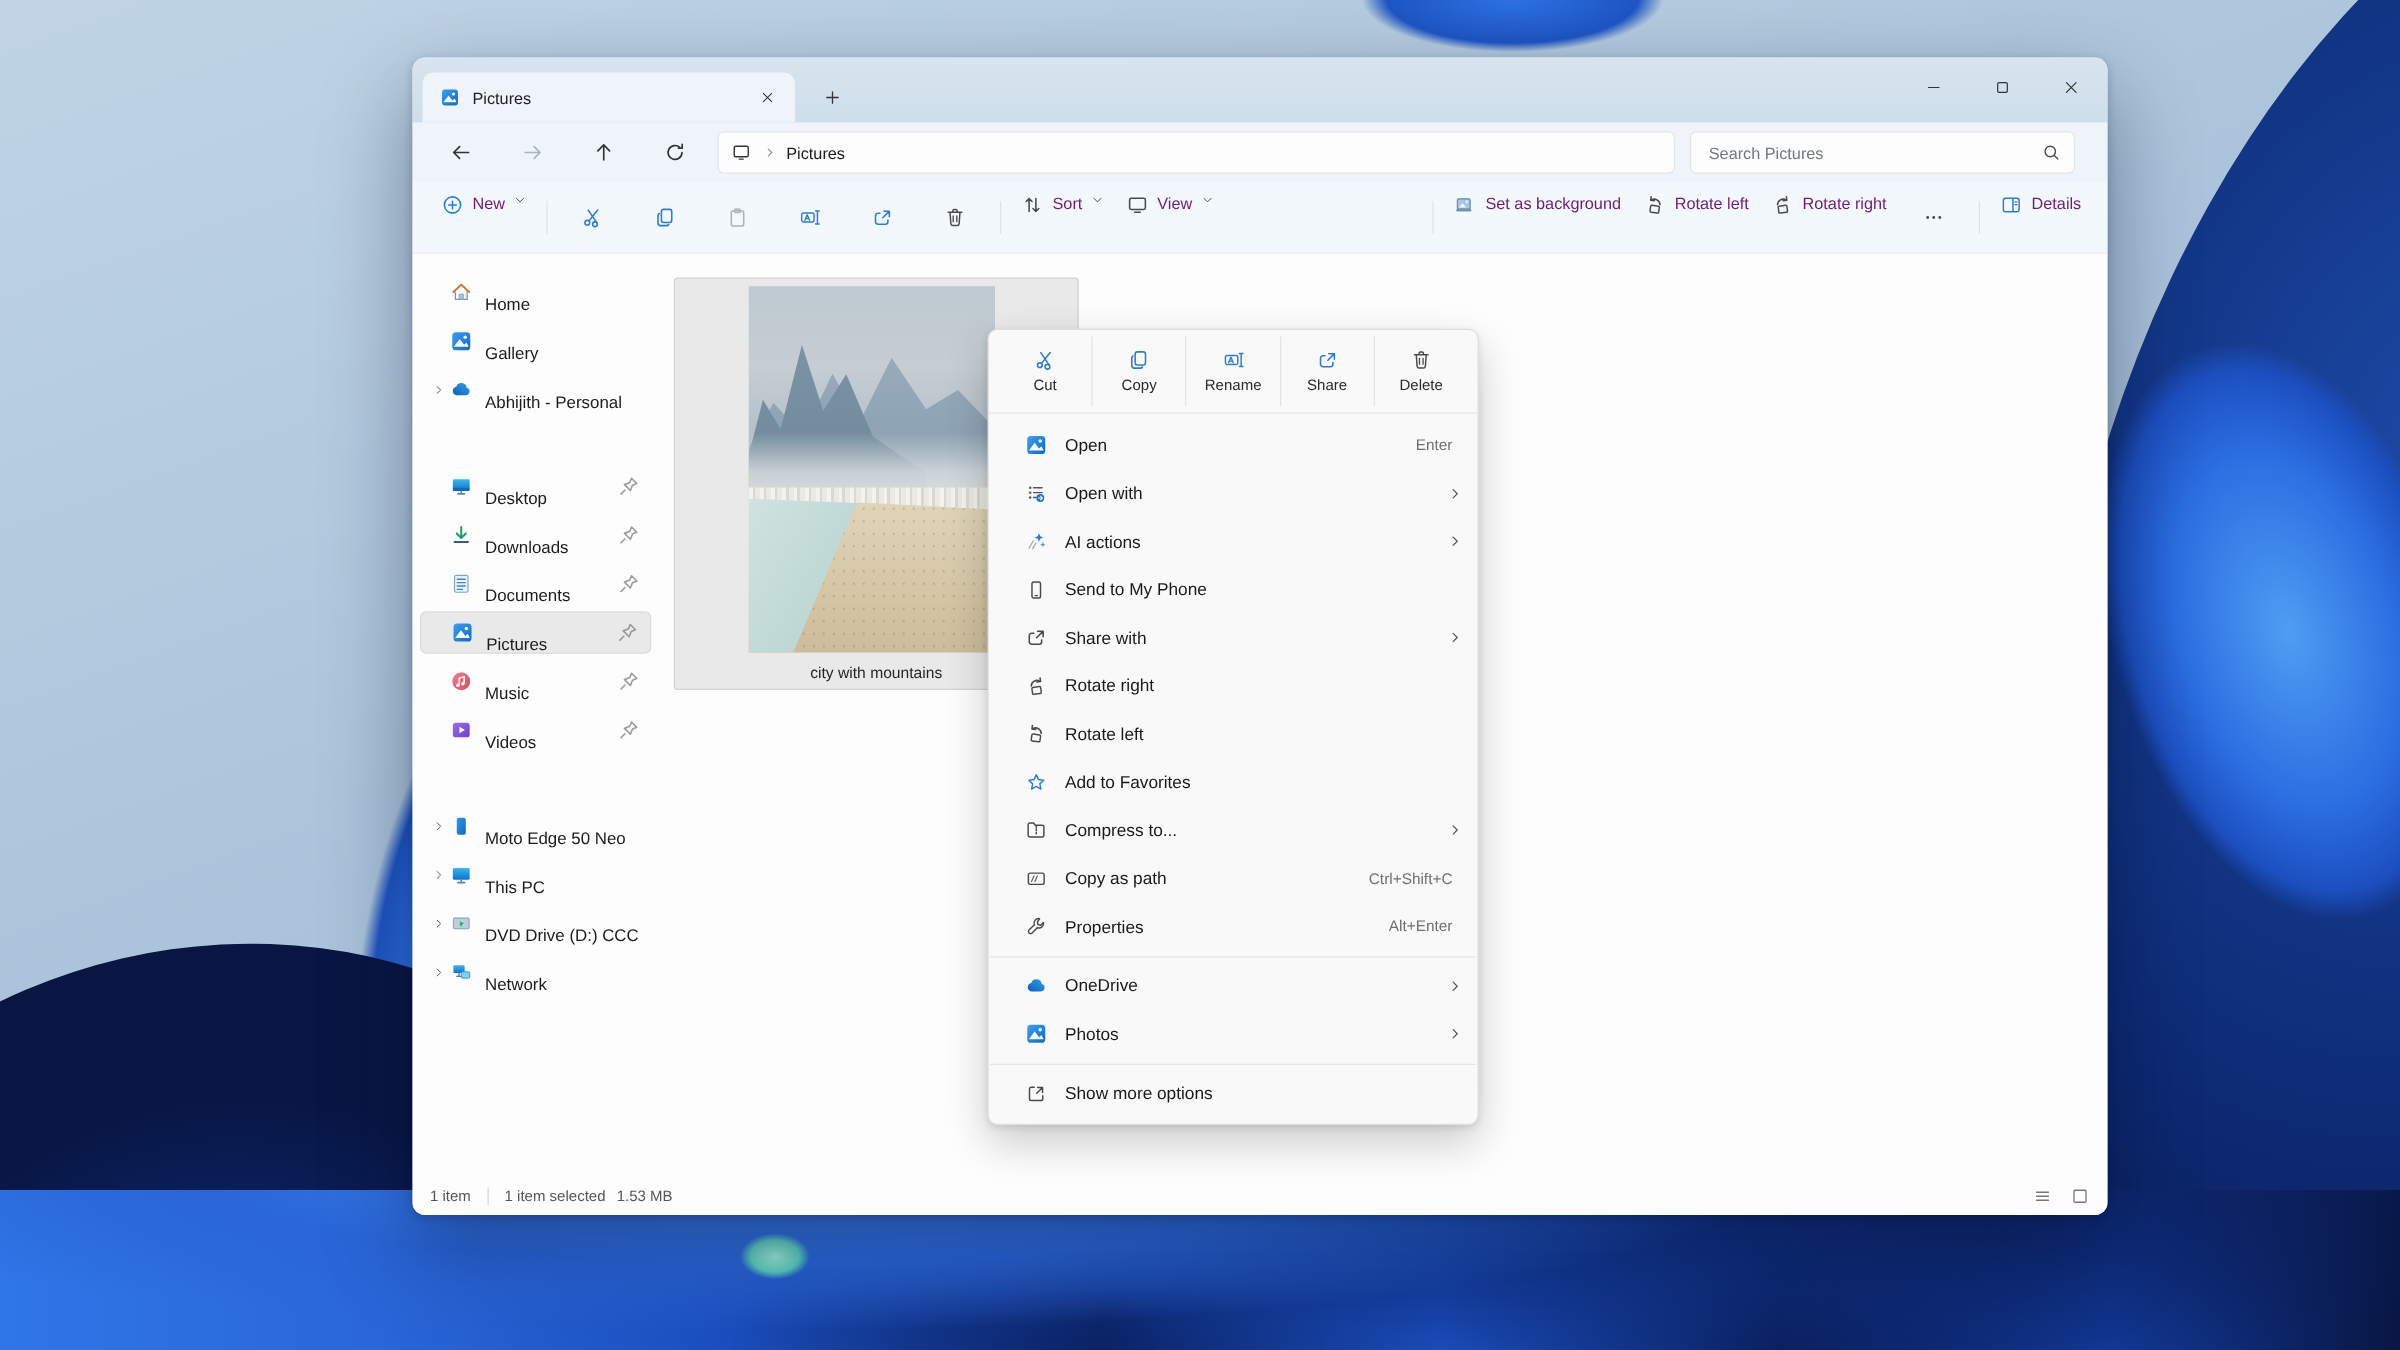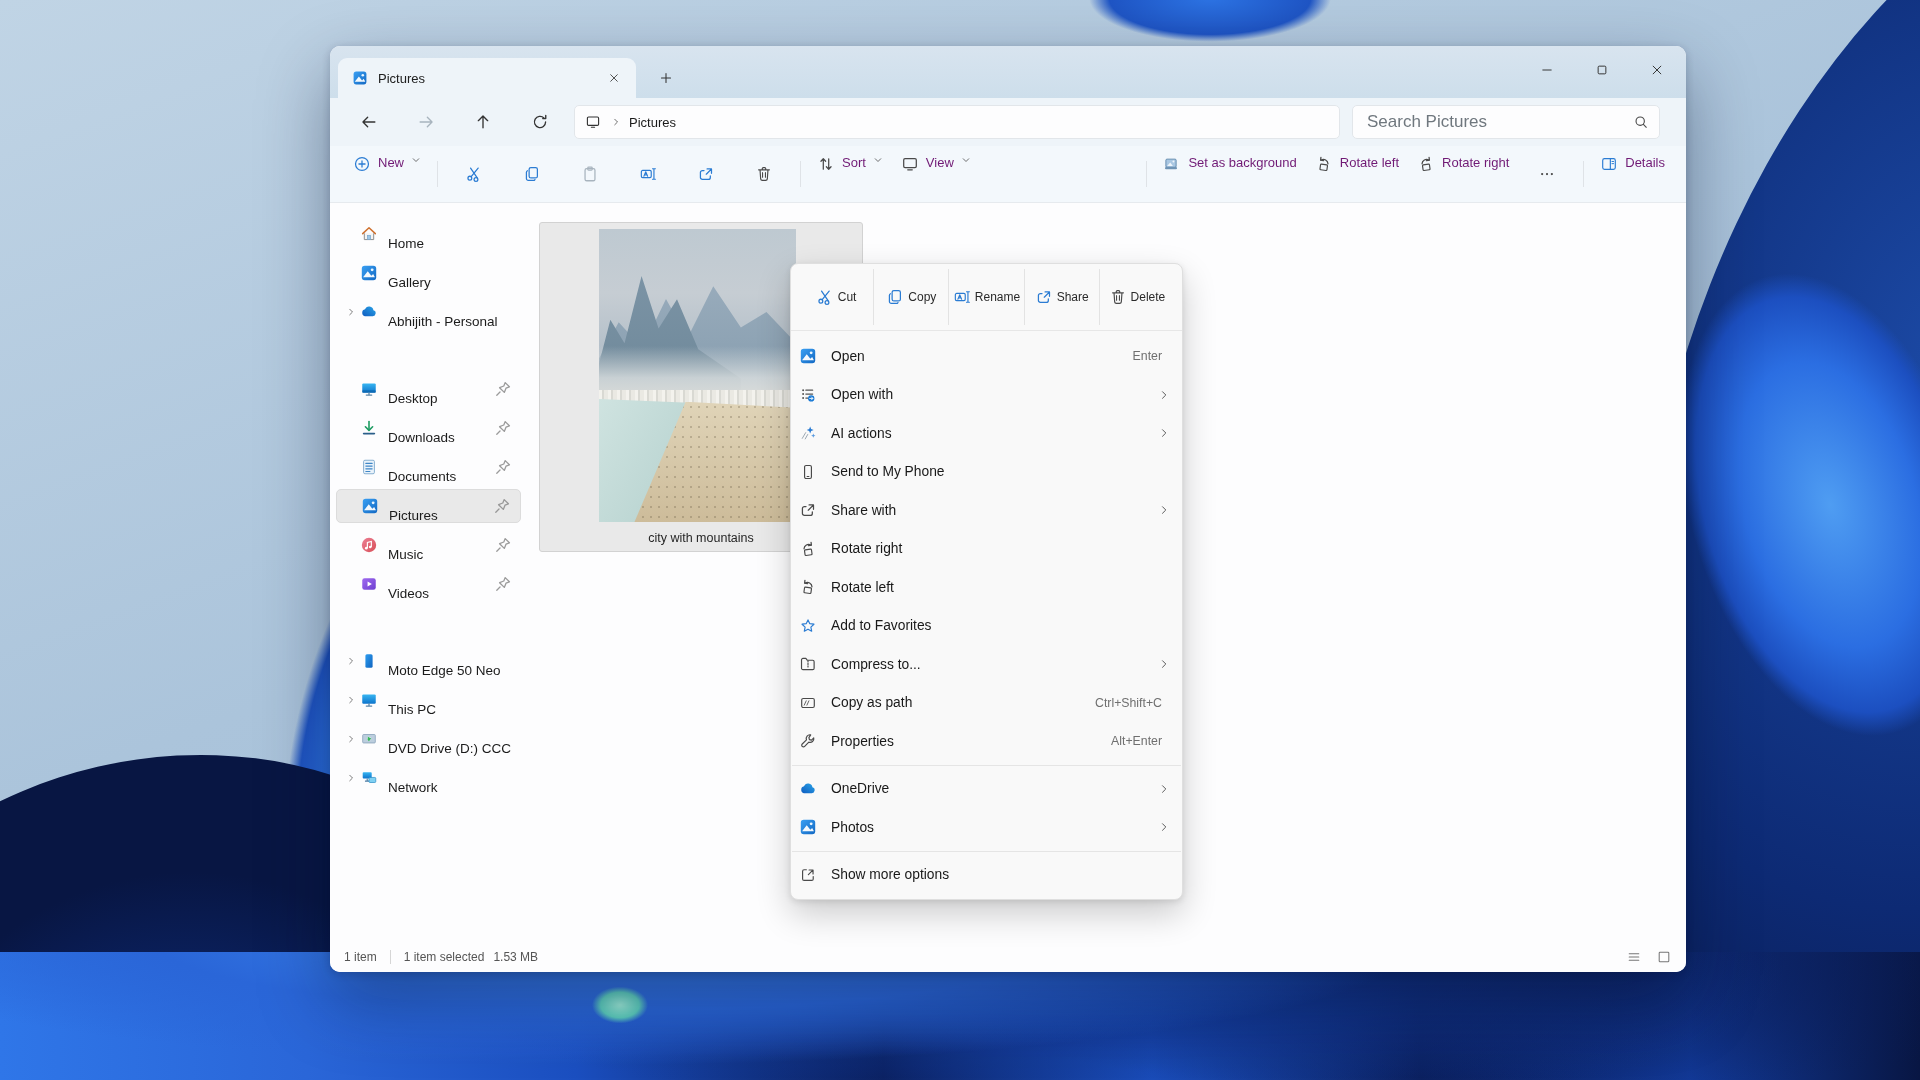--- a/index.html
+++ b/index.html
@@ -47,21 +47,21 @@
 
   .addressrow{height:48px;background:#eef4f9;display:flex;align-items:center;}
   .nav-btn{width:38px;height:34px;margin-right:19px;display:flex;align-items:center;justify-content:center;border-radius:5px;}
   .nav-btn:first-child{margin-left:20px;}
   .crumb-field{position:absolute;left:244px;width:766px;height:34px;background:#fdfdfe;
     border:1px solid #e2e6ea;border-radius:5px;display:flex;align-items:center;padding:0 10px;box-sizing:border-box;}
   .crumb-text{margin-left:8px;font-size:13px;color:#1b1b1b;}
   .crumb-chev{margin-left:10px;display:flex;align-items:center;}
   .search-field{position:absolute;left:1022px;width:308px;height:34px;background:#fdfdfe;
     border:1px solid #e2e6ea;border-radius:5px;display:flex;align-items:center;padding:0 10px 0 12px;box-sizing:border-box;}
-  .search-field input{flex:1;border:0;outline:0;background:transparent;font-size:17px;color:#1b1b1b;
+  .search-field input{flex:1;border:0;outline:0;background:transparent;font-size:13px;color:#1b1b1b;
     font-family:"Liberation Sans",sans-serif;}
   .search-field input::placeholder{color:#6f777e;}
 
   .toolbar{height:56px;background:#f3f8fc;border-bottom:1px solid #e6eaee;display:flex;align-items:center;}
   .tb-btn{display:flex;align-items:flex-start;gap:7px;height:38px;padding:0 9px;border-radius:5px;color:#701a75;white-space:nowrap;}
   .tb-sep{width:1px;height:26px;background:#dfe3e7;margin:0 7px;}
   .tb-ico{width:46px;height:36px;display:flex;align-items:center;justify-content:center;border-radius:5px;margin:0 6px;}
   .push{margin-left:auto;}
 
   .body{display:flex;height:740px;background:#fdfdfe;}
@@ -106,26 +106,26 @@
   .st-sep{width:1px;height:14px;background:#d6d6d6;margin:0 13px;}
   .st-size{margin-left:9px;text-align:right;}
   .st-views{margin-left:auto;display:flex;gap:14px;}
   .st-views .ic{opacity:.75;}
 
   
   .ctxmenu{position:absolute;left:790px;top:263px;width:393px;z-index:20;background:#f9f9f9;
     border:1px solid #dfdfdf;border-radius:8px;box-shadow:0 14px 34px rgba(0,0,0,.20),0 2px 6px rgba(0,0,0,.10);
     box-sizing:border-box;overflow:hidden;}
   .ctx-quick{height:67px;display:flex;align-items:stretch;padding:5px 8px;box-sizing:border-box;border-bottom:1px solid #e7e7e7;}
-  .qa-btn{flex:1;display:flex;align-items:center;justify-content:center;gap:4px;border-radius:5px;}
+  .qa-btn{flex:1;display:flex;flex-direction:column;align-items:center;justify-content:center;gap:4px;border-radius:5px;}
   .qa-wrap{flex:1;display:flex;border-right:1px solid #e3e3e3;}
   .qa-wrap:last-child{border-right:0;}
   .qa-label{font-size:12px;color:#2a2a2a;}
   .ctx-items{padding:6px 0 5px 0;}
-  .ctx-row{height:38.5px;display:flex;align-items:center;padding:0 12px 0 8px;box-sizing:border-box;}
+  .ctx-row{height:38.5px;display:flex;align-items:center;padding:0 12px 0 29px;box-sizing:border-box;}
   .ctx-label{margin-left:14px;font-size:13.8px;color:#191919;flex:1;white-space:nowrap;}
   .ctx-short{font-size:12.3px;color:#6f6f6f;margin-right:8px;}
   .ctx-chev{width:16px;height:16px;color:#555;flex:none;}
   .ctx-sep{height:1px;background:#e5e5e5;margin:4px 1px;}
 
   
   .ic{display:inline-flex;width:20px;height:20px;flex:none;}
   .ic svg{width:100%;height:100%;display:block;}
   .ic18{width:18px;height:18px;} .ic16{width:16px;height:16px;}
   .ic14{width:14px;height:14px;} .ic12{width:12px;height:12px;} .ic10{width:10px;height:10px;}

